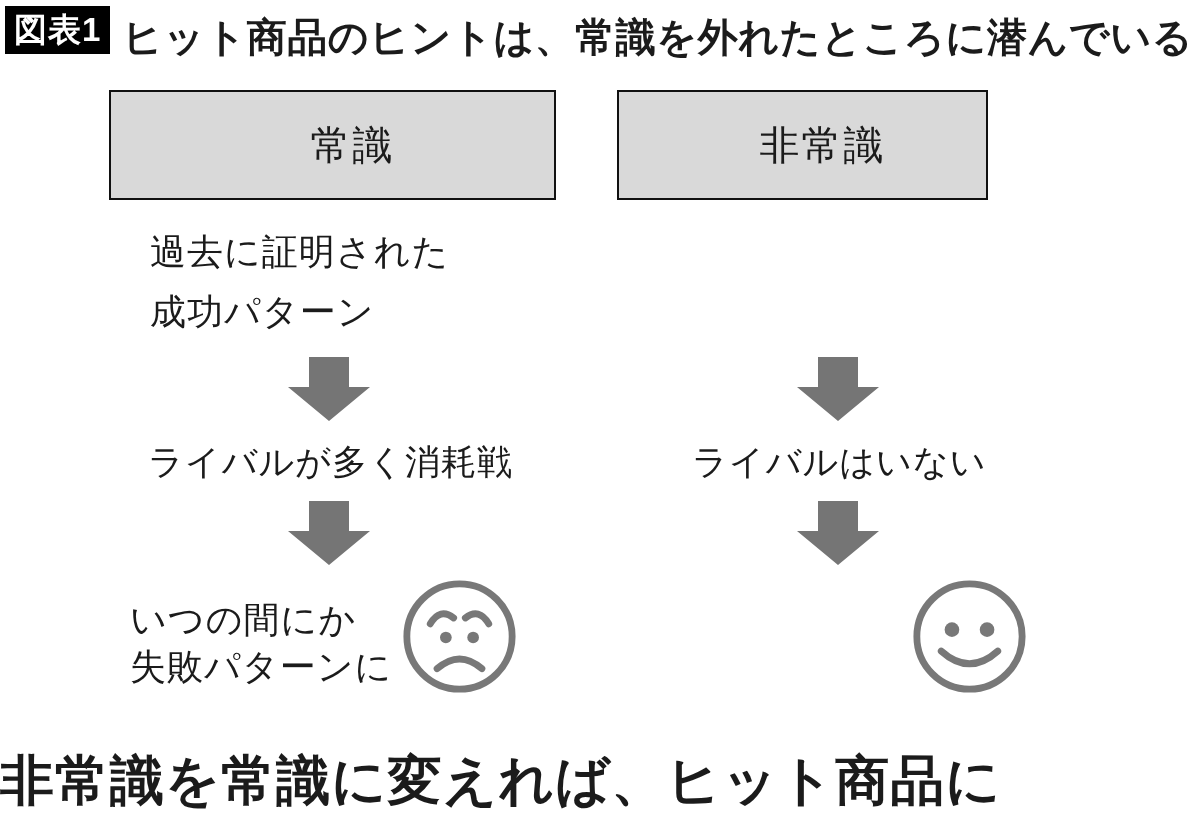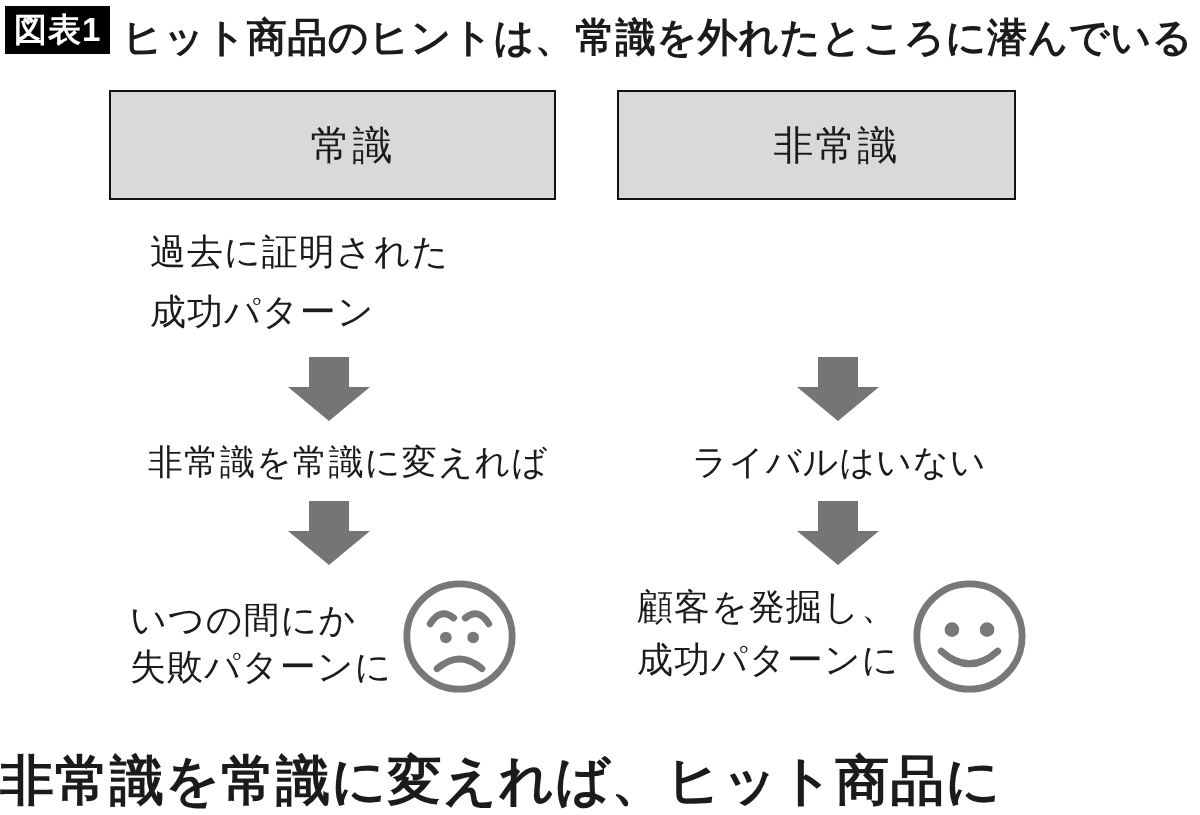--- a/index.html
+++ b/index.html
@@ -46,21 +46,21 @@
     box-sizing: border-box;
     display: flex;
     align-items: center;
     justify-content: center;
     font-size: 40px;
     font-weight: 500;
     letter-spacing: 2px;
     padding-left: 40px;
   }
   .hbox.left  { left: 109px; width: 447px; }
-  .hbox.right { left: 617px; width: 399px; }
+  .hbox.right { left: 617px; width: 371px; }
   .step {
     position: absolute;
     font-size: 36px;
     font-weight: 500;
     white-space: pre-line;
     letter-spacing: 1px;
   }
   .step1-left  { left: 150px; top: 222px; line-height: 60px; }
   .step1-right { left: 660px; top: 222px; line-height: 60px; }
   .step2-left  { left: 148px; top: 438px; font-size: 35px; line-height: 48px; }
@@ -105,43 +105,41 @@
   <div class="step step1-left">過去に証明された
 成功パターン</div>
 
   <svg class="arrow a1l" viewBox="0 0 82 64">
     <polygon points="21,0 61,0 61,30 82,30 41,64 0,30 21,30" fill="#757575"></polygon>
   </svg>
   <svg class="arrow a1r" viewBox="0 0 82 64">
     <polygon points="21,0 61,0 61,30 82,30 41,64 0,30 21,30" fill="#757575"></polygon>
   </svg>
 
-  <div class="step step2-left">非常識を常識に変えれば</div>
+  <div class="step step2-left">ライバルが多く消耗戦</div>
   <div class="step step2-right">ライバルはいない</div>
 
   <svg class="arrow a2l" viewBox="0 0 82 64">
     <polygon points="21,0 61,0 61,30 82,30 41,64 0,30 21,30" fill="#757575"></polygon>
   </svg>
   <svg class="arrow a2r" viewBox="0 0 82 64">
     <polygon points="21,0 61,0 61,30 82,30 41,64 0,30 21,30" fill="#757575"></polygon>
   </svg>
 
   <div class="step step3-left">いつの間にか
 失敗パターンに</div>
   <svg class="face face-left" viewBox="0 0 120 120">
     <circle cx="60" cy="60" r="54" fill="none" stroke="#787878" stroke-width="7"></circle>
     <path d="M30 47 Q40 30 54 41" fill="none" stroke="#787878" stroke-width="7" stroke-linecap="round"></path>
     <path d="M66 41 Q80 30 90 47" fill="none" stroke="#787878" stroke-width="7" stroke-linecap="round"></path>
     <circle cx="46" cy="61" r="6" fill="#787878"></circle>
     <circle cx="74" cy="61" r="6" fill="#787878"></circle>
     <path d="M37 93 Q60 73 83 93" fill="none" stroke="#787878" stroke-width="7" stroke-linecap="round"></path>
   </svg>
 
-  <div class="step step3-right">顧客を発掘し、
-成功パターンに</div>
   <svg class="face face-right" viewBox="0 0 120 120">
     <circle cx="60" cy="60" r="54" fill="none" stroke="#787878" stroke-width="7"></circle>
     <circle cx="42" cy="53" r="7.5" fill="#787878"></circle>
     <circle cx="78" cy="53" r="7.5" fill="#787878"></circle>
     <path d="M31 75 Q60 101 89 75" fill="none" stroke="#787878" stroke-width="7" stroke-linecap="round"></path>
   </svg>
 
   <div class="conclusion">非常識を常識に変えれば、ヒット商品に</div>
 
 </div>

